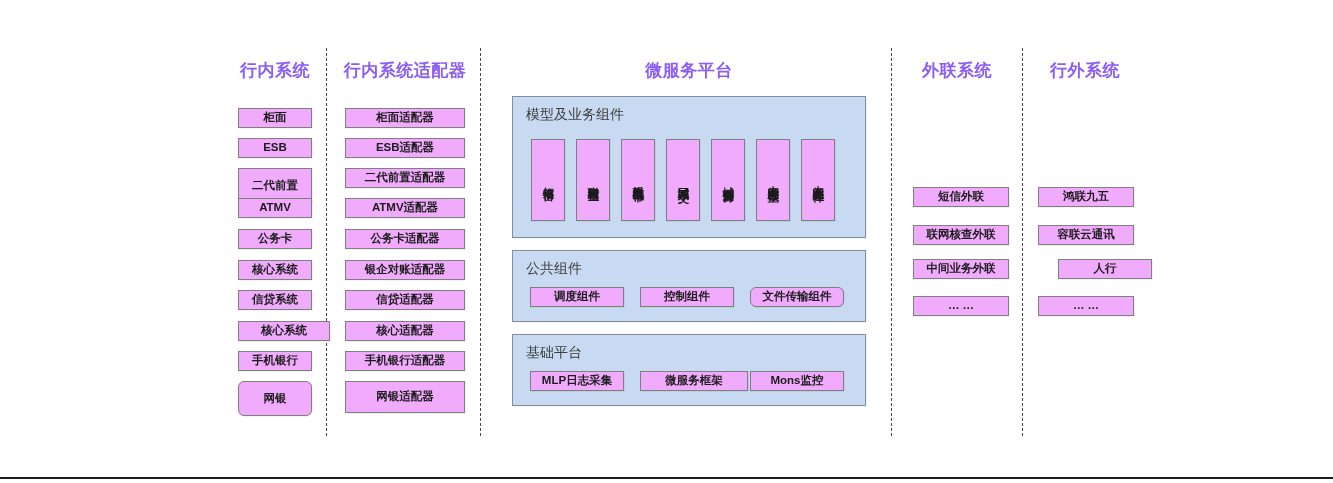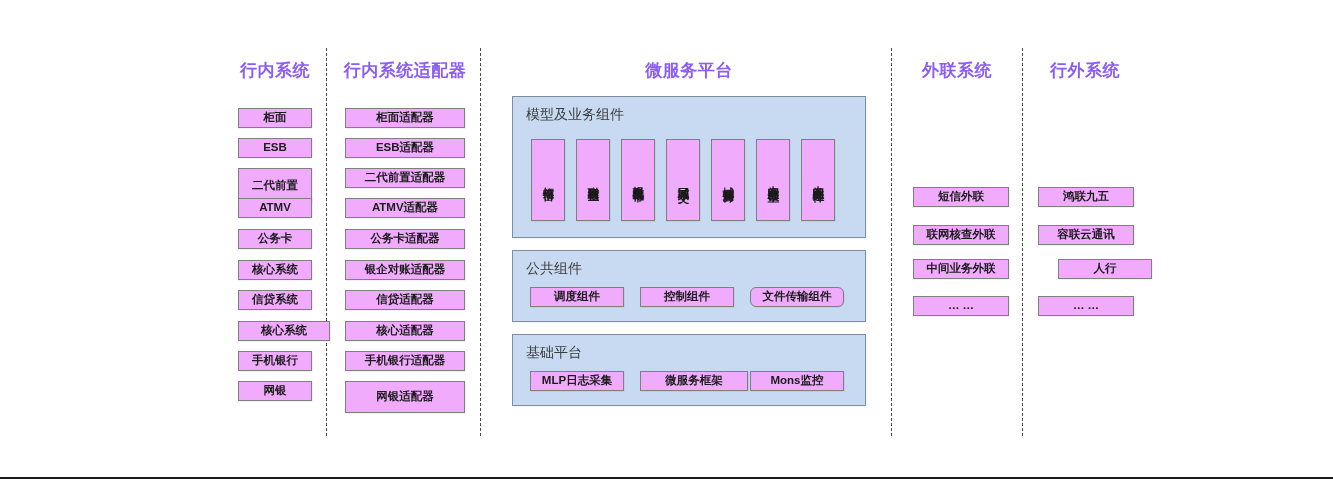--- a/index.html
+++ b/index.html
@@ -119,21 +119,21 @@
 
   <div class="node bold" style="left:238px; top:108px; width:74px; height:20px;">柜面</div>
   <div class="node bold" style="left:238px; top:138px; width:74px; height:20px;">ESB</div>
   <div class="node bold" style="left:238px; top:168px; width:74px; height:35px;">二代前置</div>
   <div class="node bold" style="left:238px; top:198px; width:74px; height:20px;">ATMV</div>
   <div class="node bold" style="left:238px; top:229px; width:74px; height:20px;">公务卡</div>
   <div class="node bold" style="left:238px; top:260px; width:74px; height:20px;">核心系统</div>
   <div class="node bold" style="left:238px; top:290px; width:74px; height:20px;">信贷系统</div>
   <div class="node bold" style="left:238px; top:321px; width:92px; height:20px;">核心系统</div>
   <div class="node bold" style="left:238px; top:351px; width:74px; height:20px;">手机银行</div>
-  <div class="node bold" style="left:238px; top:381px; width:74px; height:20px;">网银</div>
+  <div class="node bold" style="left:238px; top:381px; width:74px; height:35px;border-radius:6px;">网银</div>
 
   <div class="node bold" style="left:345px; top:108px; width:120px; height:20px;">柜面适配器</div>
   <div class="node bold" style="left:345px; top:138px; width:120px; height:20px;">ESB适配器</div>
   <div class="node bold" style="left:345px; top:168px; width:120px; height:20px;">二代前置适配器</div>
   <div class="node bold" style="left:345px; top:198px; width:120px; height:20px;">ATMV适配器</div>
   <div class="node bold" style="left:345px; top:229px; width:120px; height:20px;">公务卡适配器</div>
   <div class="node bold" style="left:345px; top:260px; width:120px; height:20px;">银企对账适配器</div>
   <div class="node bold" style="left:345px; top:290px; width:120px; height:20px;">信贷适配器</div>
   <div class="node bold" style="left:345px; top:321px; width:120px; height:20px;">核心适配器</div>
   <div class="node bold" style="left:345px; top:351px; width:120px; height:20px;">手机银行适配器</div>

